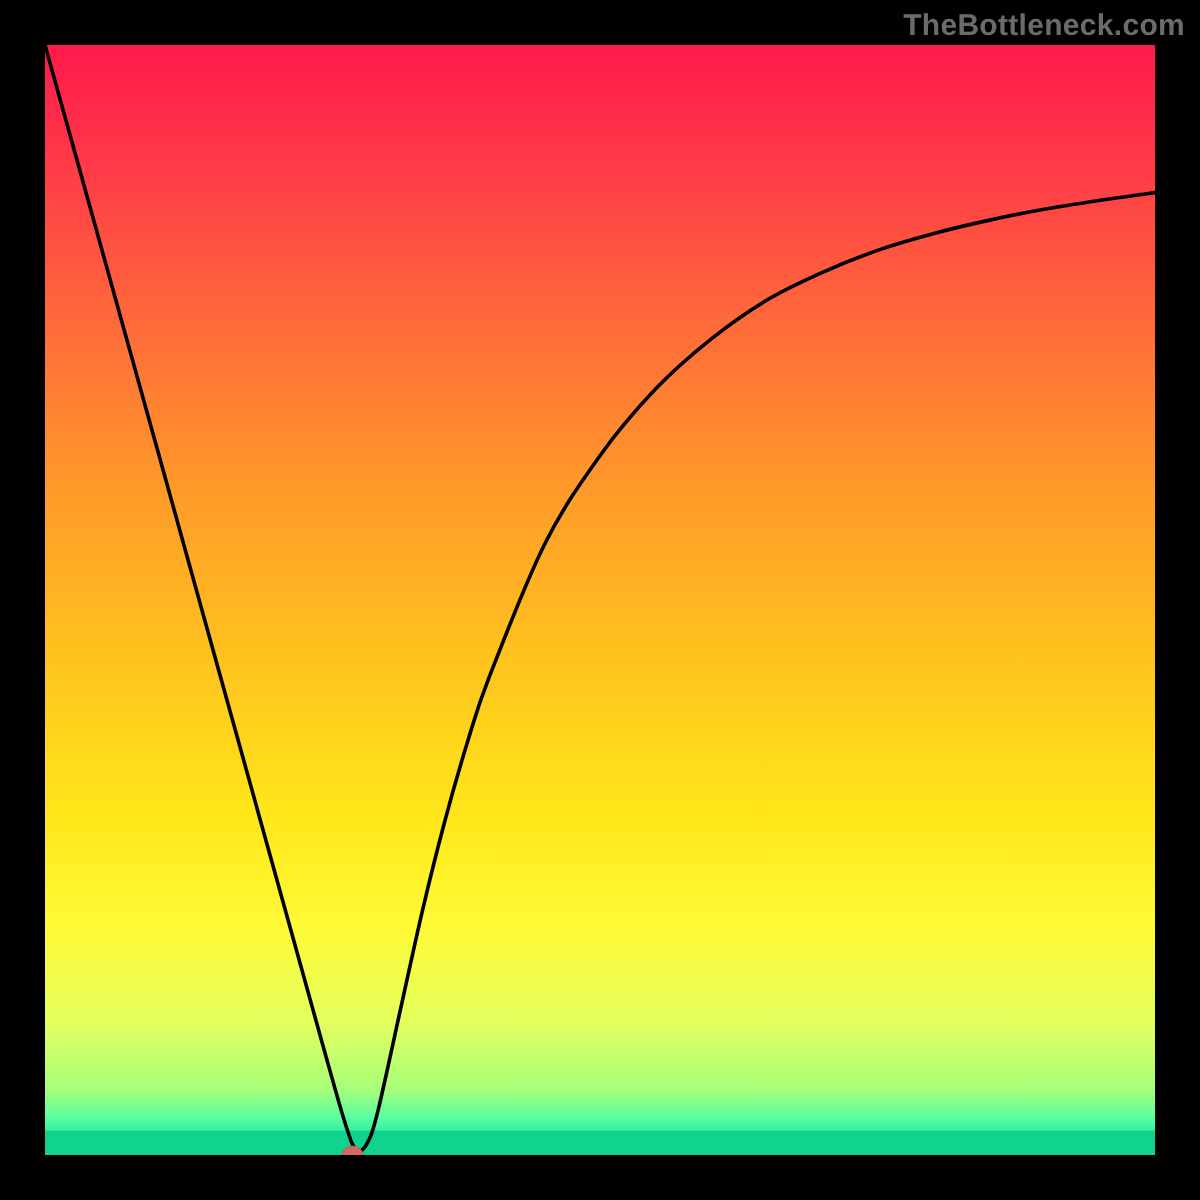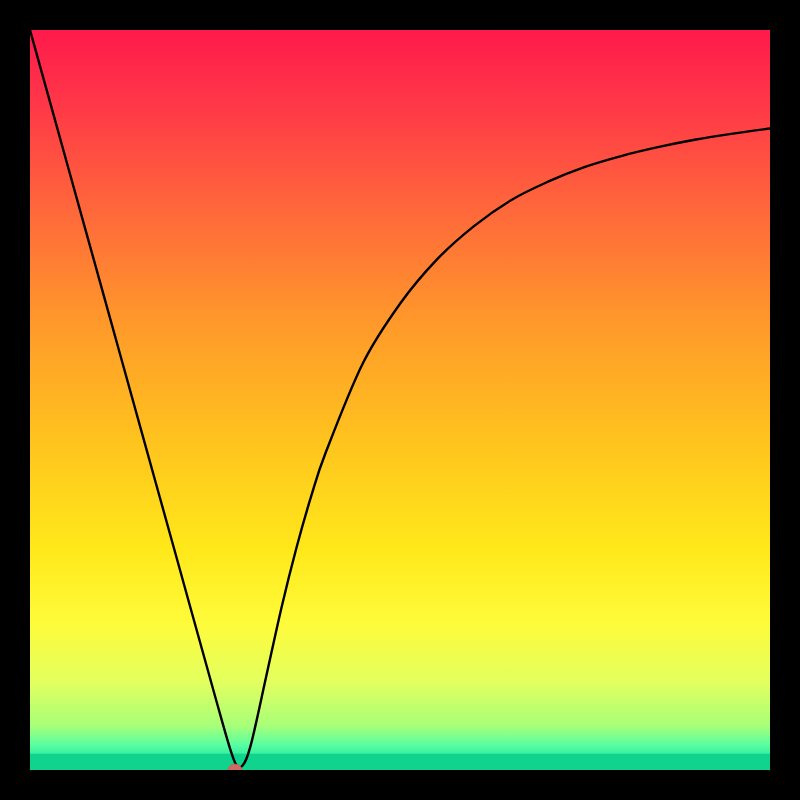--- a/index.html
+++ b/index.html
@@ -60,13 +60,14 @@
             <stop offset="100.00%" stop-color="#0fd68f"></stop>
           </linearGradient>
       </defs>
       <rect id="bg-rect" x="0" y="0" width="740" height="740" fill="url(#bg-grad)"></rect>
       <rect id="green-band" x="0" y="723.72" width="740" height="16.279999999999973" fill="#10d38e"></rect>
       <path id="curve" d="M 0.00 0.00 C 6.17 22.20, 24.67 88.80, 37.00 133.20 C 49.33 177.60, 61.67 222.00, 74.00 266.40 C 86.33 310.80, 98.67 355.20, 111.00 399.60 C 123.33 444.00, 135.67 488.40, 148.00 532.80 C 160.33 577.20, 176.37 635.17, 185.00 666.00 C 193.63 696.83, 196.10 706.08, 199.80 717.80 C 203.50 729.52, 204.73 733.83, 207.20 736.30 C 209.67 738.77, 212.13 736.92, 214.60 732.60 C 217.07 728.28, 218.30 725.20, 222.00 710.40 C 225.70 695.60, 231.87 666.00, 236.80 643.80 C 241.73 621.60, 246.67 598.17, 251.60 577.20 C 256.53 556.23, 261.47 536.50, 266.40 518.00 C 271.33 499.50, 276.27 482.23, 281.20 466.20 C 286.13 450.17, 287.37 444.00, 296.00 421.80 C 304.63 399.60, 320.67 357.67, 333.00 333.00 C 345.33 308.33, 357.67 291.07, 370.00 273.80 C 382.33 256.53, 394.67 242.35, 407.00 229.40 C 419.33 216.45, 431.67 205.97, 444.00 196.10 C 456.33 186.23, 468.67 177.60, 481.00 170.20 C 493.33 162.80, 505.67 157.25, 518.00 151.70 C 530.33 146.15, 542.67 141.22, 555.00 136.90 C 567.33 132.58, 579.67 129.13, 592.00 125.80 C 604.33 122.47, 616.67 119.63, 629.00 116.92 C 641.33 114.21, 653.67 111.74, 666.00 109.52 C 678.33 107.30, 690.67 105.45, 703.00 103.60 C 715.33 101.75, 733.83 99.28, 740.00 98.42" fill="none" stroke="#000" stroke-width="2.4" stroke-linejoin="round" stroke-linecap="round"></path>
       <ellipse id="marker" cx="204.98" cy="740" rx="7" ry="6" fill="#d06a62" stroke="#c45a52" stroke-width="0.6"></ellipse>
     </svg>
   </div>
 
+  <div class="watermark">TheBottleneck.com</div>
 </div>
 
 </body></html>

